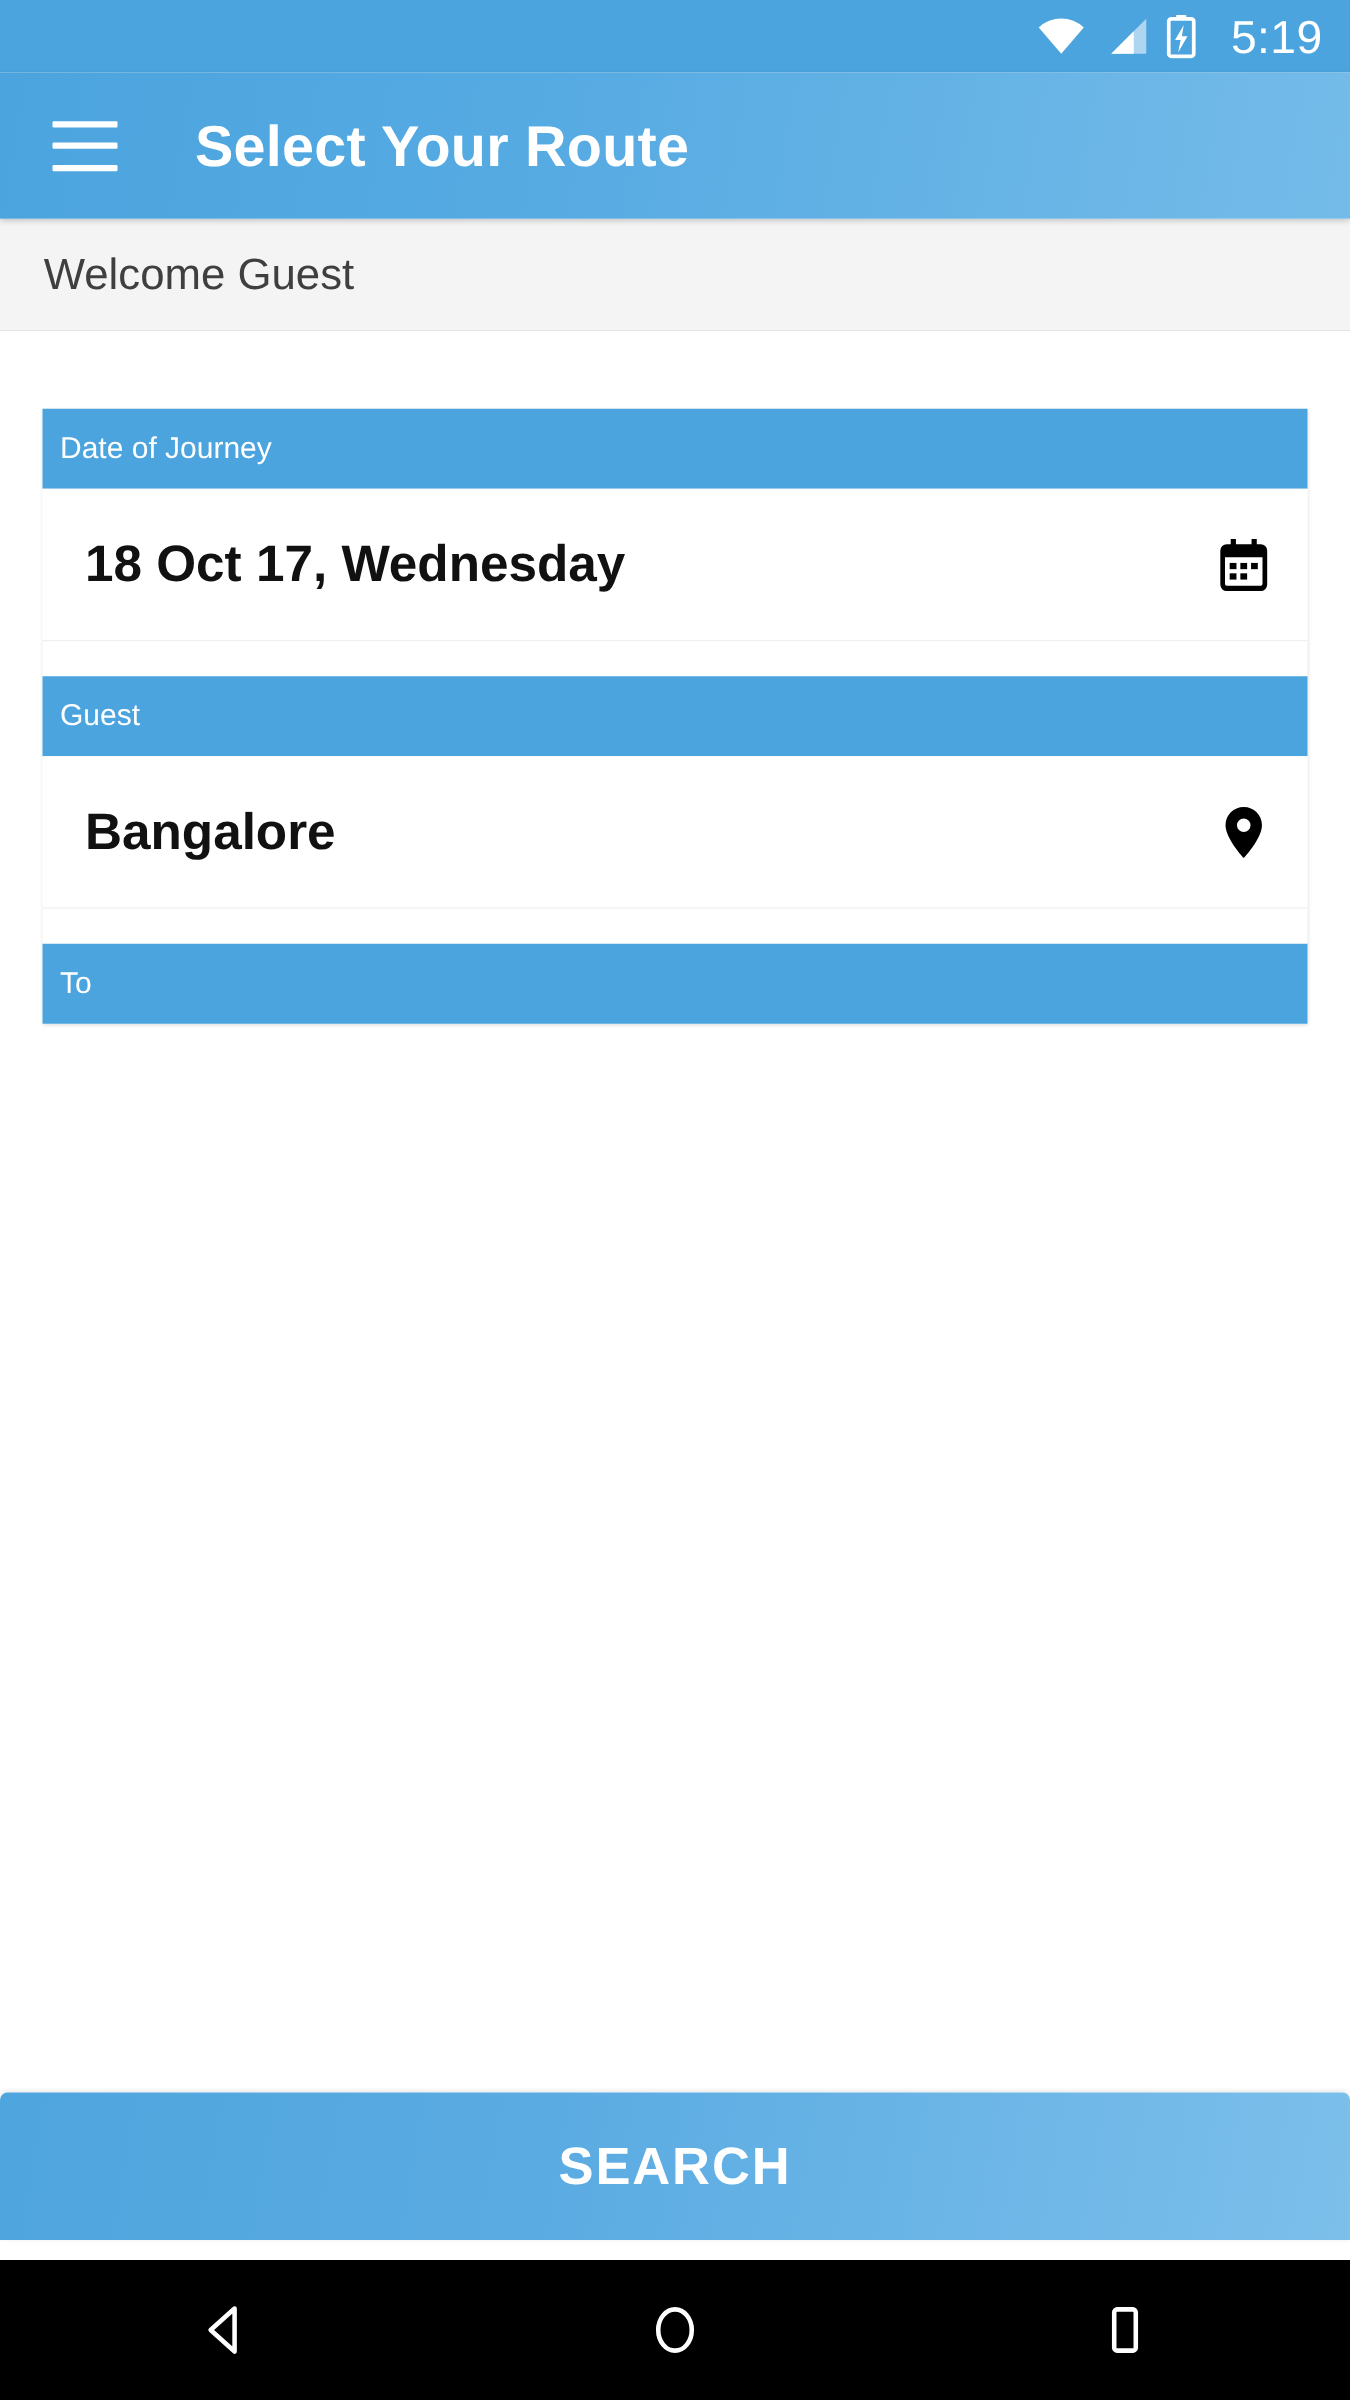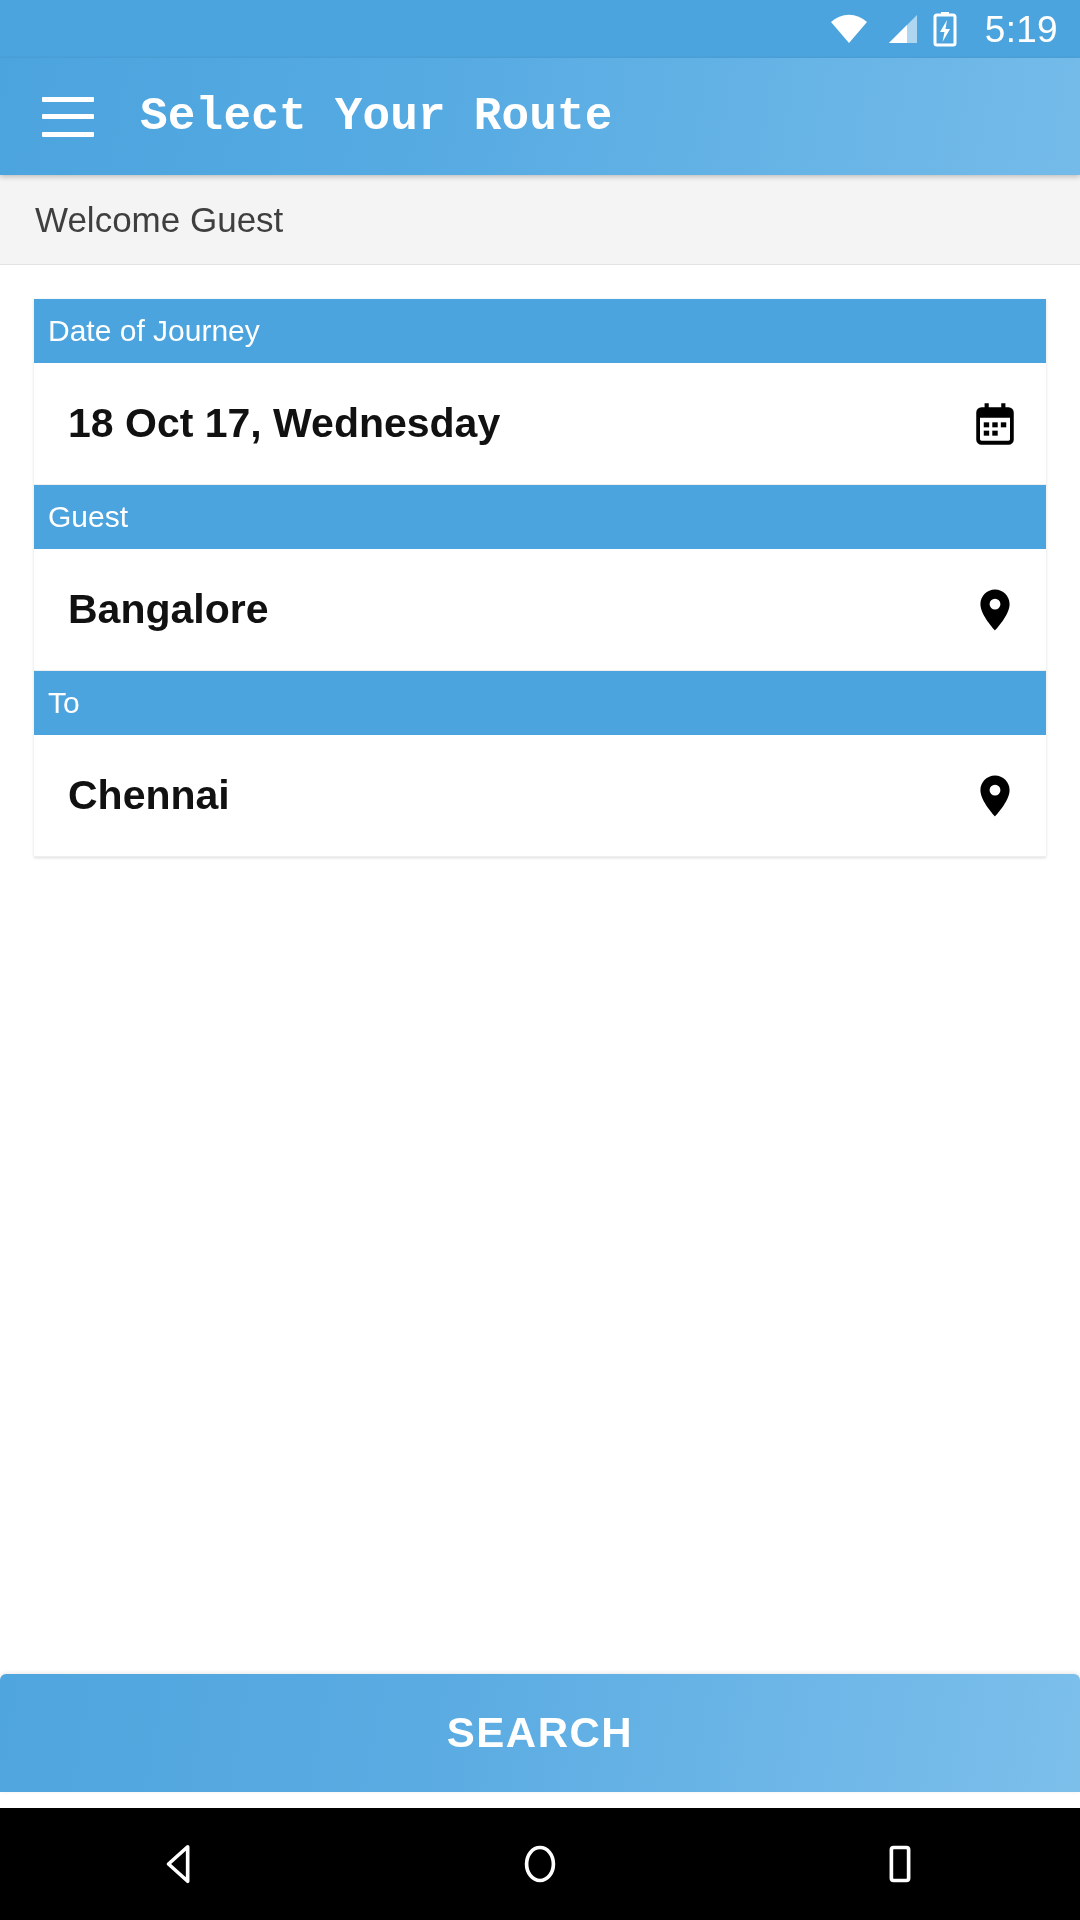--- a/index.html
+++ b/index.html
@@ -45,21 +45,21 @@
     width:52px; height:40px;
     display:flex; flex-direction:column; justify-content:space-between;
     cursor:pointer;
   }
   .hamburger span {
     display:block; height:5px; width:100%;
     background:#ffffff; border-radius:1px;
   }
   .appbar-title {
     color:#ffffff; font-size:46px; font-weight:bold;
-    margin-left:46px; letter-spacing:0.2px;font-family:Liberation Mono, monospace;
+    margin-left:62px; letter-spacing:0.2px;
   }
 
   
   .welcome {
     height:90px;
     background:#f4f4f4;
     display:flex; align-items:center;
     padding-left:35px;
     flex:0 0 auto;
     border-bottom:1px solid #e4e4e4;
@@ -74,24 +74,25 @@
     overflow:hidden;
   }
   .card {
     width:100%;
     background:#ffffff;
     box-shadow:0 1px 3px rgba(0,0,0,0.14);
   }
   .field-label {
     background:#4ca4de;
     color:#ffffff;
-    font-size:30px;
+    font-size:24px;
     height:64px;
     display:flex; align-items:center;
     padding-left:14px;
+    margin-top:28px;
   }
   .field-value-row {
     height:122px;
     background:#ffffff;
     display:flex; align-items:center; justify-content:space-between;
     padding:0 24px 0 34px;
     border-bottom:1px solid #efefef;
     font-weight:bold;
   }
   .field-value {
@@ -189,28 +190,20 @@
       <div class="field-value-row">
         <span class="field-value">Bangalore</span>
         <span class="field-icon">
           <svg width="50" height="50" viewBox="0 0 24 24">
             <path fill="#000000" d="M12 2.2c-3.9 0-7 3.1-7 7 0 5.2 7 12.6 7 12.6s7-7.4 7-12.6c0-3.9-3.1-7-7-7zm0 9.6a2.6 2.6 0 1 1 0-5.2 2.6 2.6 0 0 1 0 5.2z"></path>
           </svg>
         </span>
       </div>
 
       <div class="field-label">To</div>
-      <div class="field-value-row">
-        <span class="field-value">Chennai</span>
-        <span class="field-icon">
-          <svg width="50" height="50" viewBox="0 0 24 24">
-            <path fill="#000000" d="M12 2.2c-3.9 0-7 3.1-7 7 0 5.2 7 12.6 7 12.6s7-7.4 7-12.6c0-3.9-3.1-7-7-7zm0 9.6a2.6 2.6 0 1 1 0-5.2 2.6 2.6 0 0 1 0 5.2z"></path>
-          </svg>
-        </span>
-      </div>
 
     </div>
   </div>
 
   <div class="search-btn">
     <span class="search-btn-label">SEARCH</span>
   </div>
 
   <div class="navbar">
     <div class="nav-btn">

